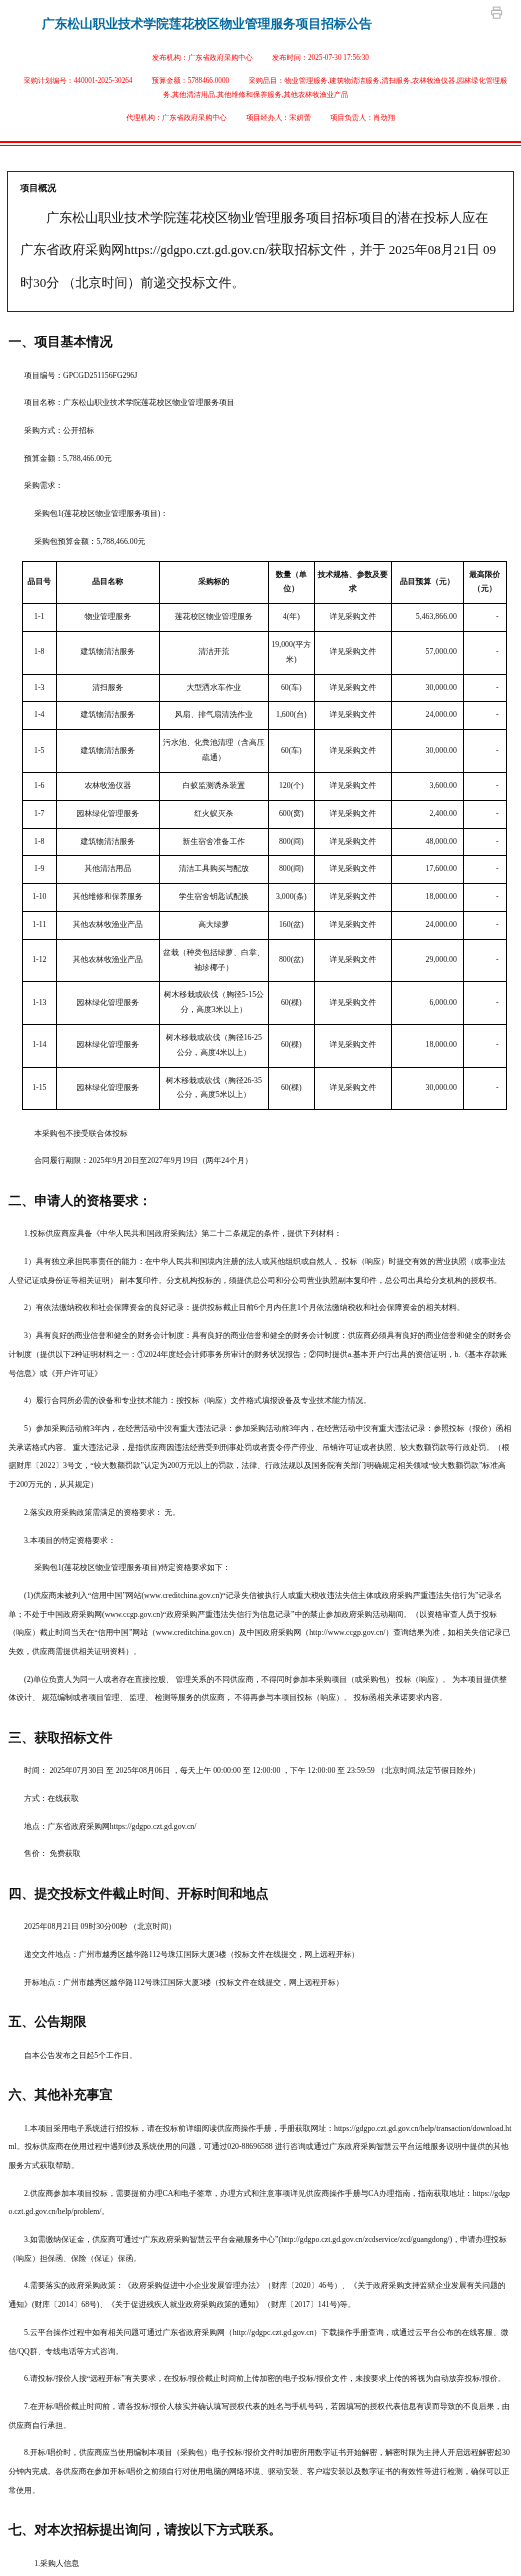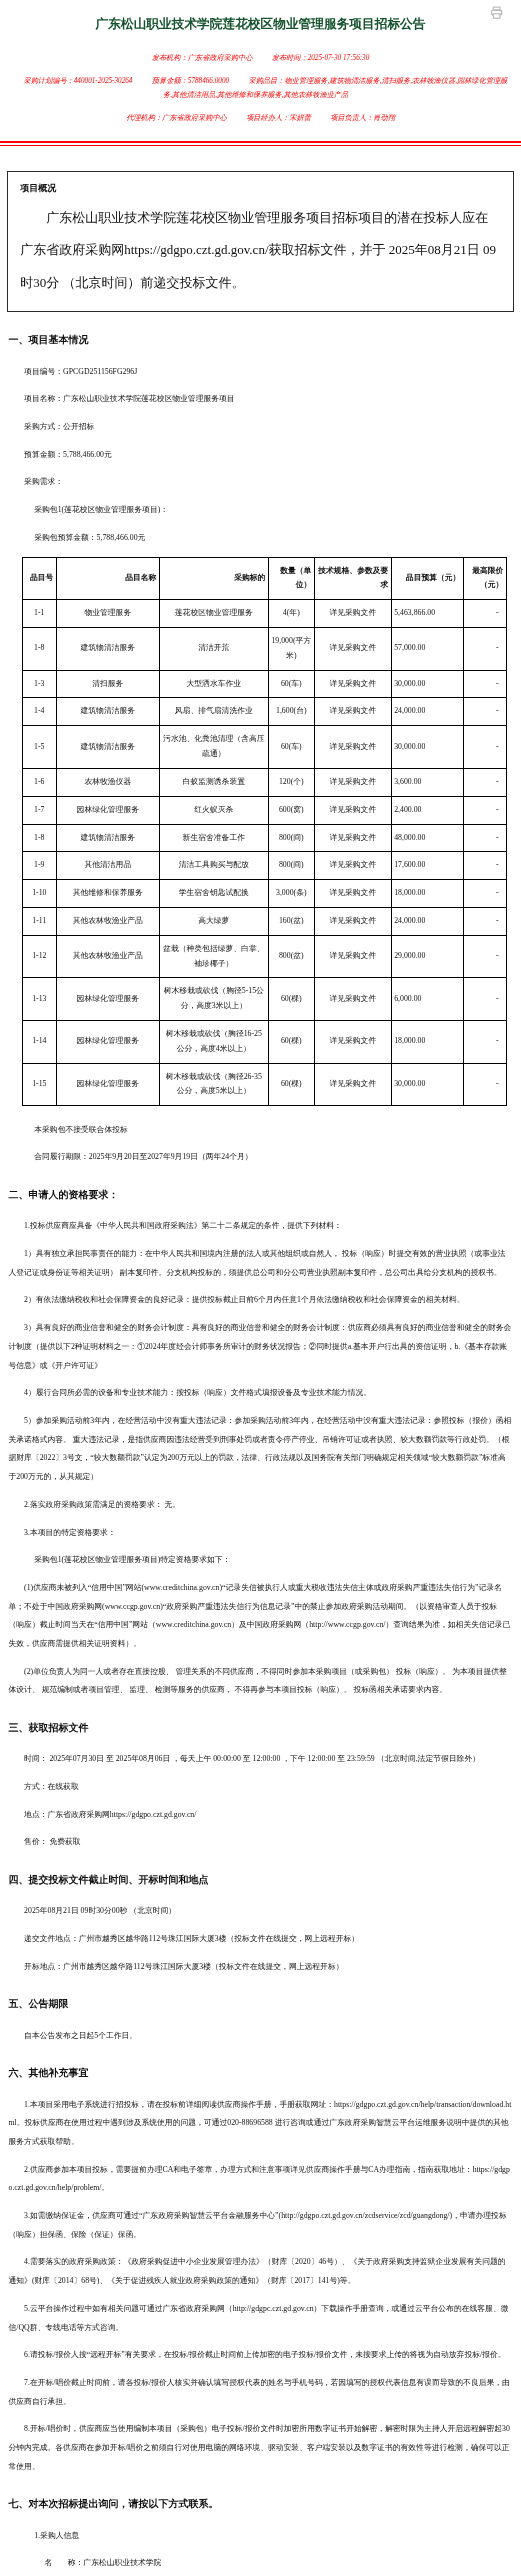--- a/index.html
+++ b/index.html
@@ -1,41 +1,41 @@
 <!DOCTYPE html>
 <html style="font-size:9.7px"><head>
 <meta charset="utf-8">
 <style>
   html,body{margin:0;padding:0;background:#fff;}
   body{width:521px;font-family:"Liberation Serif","DejaVu Serif",serif;color:#111;}
   .header{position:relative;padding-top:14.5px;}
-  .page-title{color:#14532d;font-family:"Liberation Sans","DejaVu Sans",sans-serif;
-    font-weight:bold;font-size:12.7px;text-align:center;margin:0 42px;line-height:1.5;}
+  .page-title{color:#0369a1;font-family:"Liberation Sans","DejaVu Sans",sans-serif;
+    font-weight:bold;font-size:12.7px;margin:0 42px;line-height:1.5;}
   .print-btn{position:absolute;top:6px;right:18px;width:13.3px;height:13.3px;cursor:pointer;}
   .meta{color:#ff0000;font-size:7.2px;margin-top:18px;}
-  .meta-row{text-align:center;margin:0 11px 9.7px;line-height:1.9;font-style:italic;}
+  .meta-row{text-align:center;margin:0 11px 9.7px;line-height:1.9;}
   .meta-item{margin:0 9.7px;}
   .red-rule{margin-top:15.7px;border-top:2.4px solid #ff0000;}
   .red-rule-thin{margin-top:1.8px;border-top:0.6px solid #ff0000;}
   .overview-box{border:0.6px solid #2b2b2b;margin:25px 7.2px 0;padding:9.7px 12px 12px;}
   .overview-box .ov-title{font-family:"Liberation Sans","DejaVu Sans",sans-serif;
     font-weight:bold;font-size:9px;margin:0 0 7.2px;}
   .overview-box p{font-size:13px;line-height:2.5;text-indent:2em;margin:0;word-break:break-all;}
   .content{margin:3.6px 8.5px 0;}
   .sec{font-family:"Liberation Sans","DejaVu Sans",sans-serif;font-weight:bold;
-    font-size:10px;margin:20.5px 0 15.7px;}
+    font-size:13px;margin:20.5px 0 15.7px;}
   .content p{font-size:7.8px;line-height:2.4;margin:0 0 9px;word-break:break-all;}
   p.lv1{text-indent:2em;}
   p.lv2{text-indent:3.3em;}
   p.lv3{text-indent:4.6em;}
   table.items{border-collapse:collapse;table-layout:fixed;width:484px;margin:8.5px 0 14.5px 13.3px;font-size:7.8px;}
   .items th,.items td{border:0.6px solid #000;text-align:center;vertical-align:middle;
     padding:6px 2.4px;line-height:1.9;word-break:break-all;}
-  .items th{font-weight:bold;text-align:right;}
-  .items td.num{text-align:left;padding-right:6px;}
+  .items th{font-weight:bold;}
+  .items td.num{text-align:right;padding-right:6px;}
   .items td.cap{text-align:right;padding-right:7.2px;}
 </style>
 </head>
 <body>
 
 <div class="header">
   <div class="page-title">广东松山职业技术学院莲花校区物业管理服务项目招标公告</div>
   <div class="print-btn" title="">
     <svg width="13.3" height="13.3" viewBox="0 0 24 24" fill="none" stroke="#b5b5b5" stroke-width="2">
       <rect x="6" y="2" width="12" height="5"></rect>

